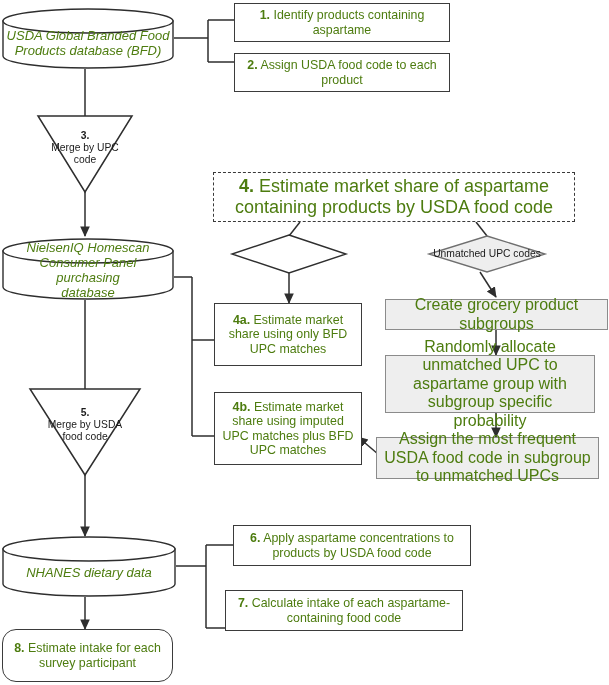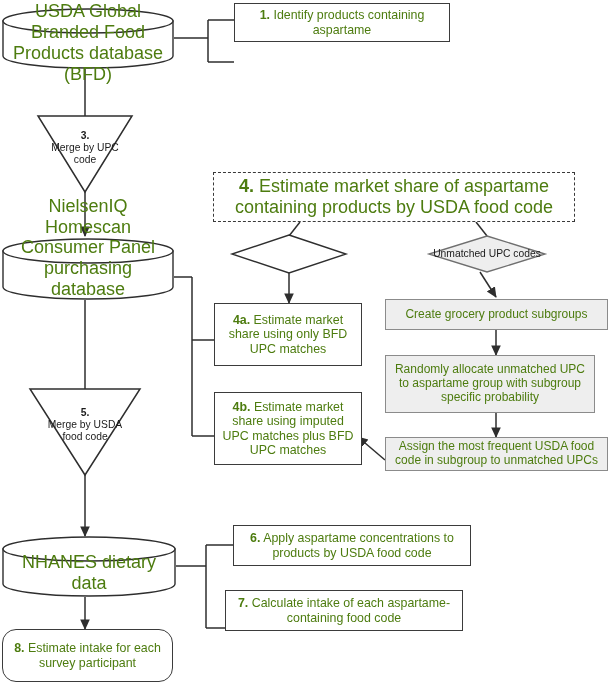--- a/index.html
+++ b/index.html
@@ -6,24 +6,24 @@
   body{font-family:"Liberation Sans","DejaVu Sans",sans-serif;}
   #stage{position:relative;width:609px;height:685px;background:#fff;overflow:hidden;}
   #edges{position:absolute;left:0;top:0;width:609px;height:685px;}
   .node{position:absolute;box-sizing:border-box;display:flex;align-items:center;
         justify-content:center;text-align:center;color:#4d7c0f;}
   .node .txt{padding:0 4px;line-height:1.16;}
   .b{font-weight:bold;}
   
   .rect{border:1.6px solid #3b3b3b;background:#fff;font-size:12.4px;}
   .rect.round{border-radius:14px;}
-  .rect.gray{background:#eeeeee;border:1.3px solid #8b8b8b;font-size:12px;}
+  .rect.gray{background:#eeeeee;border:1.3px solid #8b8b8b;font-size:16px;}
   .dashed{border:1.7px dashed #3a3a3a;background:#fff;font-size:18px;}
   
-  .cyl{font-size:18px;}
+  .cyl{font-size:13px;font-style:italic;}
   .cyl .cylsvg{position:absolute;left:0;top:0;width:100%;height:100%;}
   .cyl .txt{position:relative;z-index:2;}
   
   .shapelbl{position:absolute;display:flex;align-items:center;justify-content:center;
             text-align:center;font-size:10.3px;line-height:1.18;color:#1a1a1a;z-index:3;}
 </style>
 </head>
 <body>
 
 <div id="stage">
@@ -132,20 +132,23 @@
   </div>
 
   <div class="shapelbl" style="left:432px;top:236px;width:110px;height:36px;">
     <span>Unmatched UPC codes</span>
   </div>
 
   <div class="node rect" style="left:234px;top:3px;width:216px;height:39px;">
     <div class="txt"><span class="b">1.</span><span> Identify products containing aspartame</span></div>
   </div>
 
+  <div class="node rect" style="left:234px;top:53px;width:216px;height:39px;">
+    <div class="txt"><span class="b">2.</span><span> Assign USDA food code to each product</span></div>
+  </div>
 
   <div class="node dashed" style="left:213px;top:172px;width:362px;height:50px;">
     <div class="txt"><span class="b">4.</span><span> Estimate market share of aspartame containing products by USDA food code</span></div>
   </div>
 
   <div class="node rect" style="left:214px;top:303px;width:148px;height:63px;align-items:center;">
     <div class="txt"><span class="b">4a.</span><span> Estimate market share using only BFD UPC matches</span></div>
   </div>
 
   <div class="node rect" style="left:214px;top:392px;width:148px;height:73px;">
@@ -153,21 +156,21 @@
   </div>
 
   <div class="node rect gray" style="left:385px;top:299px;width:223px;height:31px;">
     <div class="txt"><span>Create grocery product subgroups</span></div>
   </div>
 
   <div class="node rect gray" style="left:385px;top:355px;width:210px;height:58px;">
     <div class="txt"><span>Randomly allocate unmatched UPC to aspartame group with subgroup specific probability</span></div>
   </div>
 
-  <div class="node rect gray" style="left:385px;top:437px;width:223px;height:34px;">
+  <div class="node rect gray" style="left:376px;top:437px;width:223px;height:42px;">
     <div class="txt"><span>Assign the most frequent USDA food code in subgroup to unmatched UPCs</span></div>
   </div>
 
   <div class="node rect" style="left:233px;top:525px;width:238px;height:41px;">
     <div class="txt"><span class="b">6.</span><span> Apply aspartame concentrations to products by USDA food code</span></div>
   </div>
 
   <div class="node rect" style="left:225px;top:590px;width:238px;height:41px;">
     <div class="txt"><span class="b">7.</span><span> Calculate intake of each aspartame-containing food code</span></div>
   </div>

